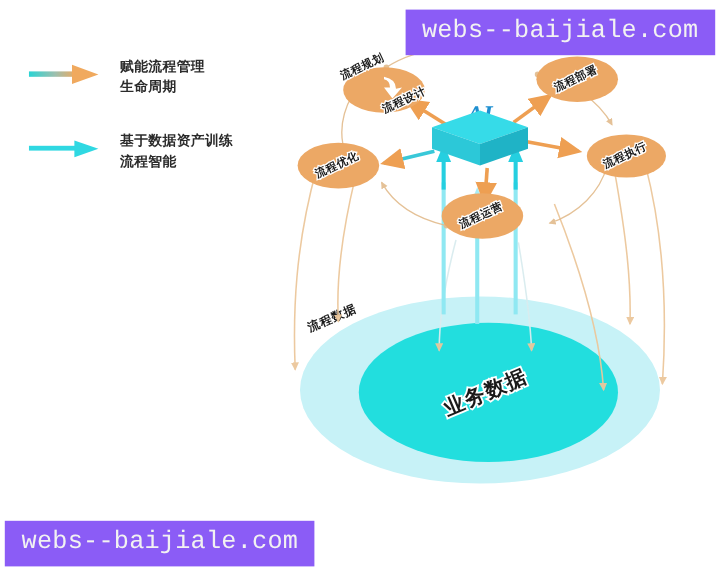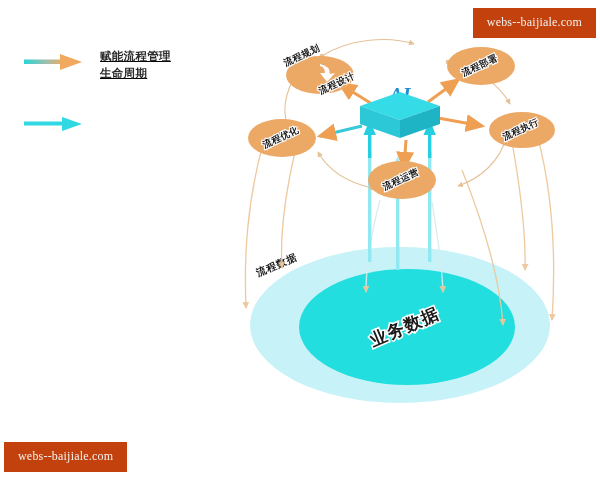--- a/index.html
+++ b/index.html
@@ -7,34 +7,34 @@
     width:600px;height:480px;
     background:#ffffff;
     font-family:"Liberation Sans","DejaVu Sans",sans-serif;
     position:relative;overflow:hidden;
   }
   #stage{position:absolute;inset:0;width:600px;height:480px;}
 
   
   .watermark{
     position:absolute;
-    background:#c2410c;
+    background:#8b5cf6;
     color:#f2f2f2;
-    font-size:12px;
+    font-size:21px;
     letter-spacing:.2px;
     padding:7px 14px 8px 14px;
     white-space:nowrap;
-    font-family:Liberation Serif, serif;
+    font-family:Liberation Mono, monospace;
   }
   #wm-top{top:8px;right:4px;}
   #wm-bottom{left:4px;bottom:8px;}
 
   
   #legend{position:absolute;left:24px;top:48px;width:210px;}
-  .legend-row{display:flex;align-items:flex-start;margin-bottom:28px;text-decoration:underline;}
+  .legend-row{display:flex;align-items:flex-start;margin-bottom:28px;}
   .legend-arrow{width:62px;height:22px;flex:0 0 62px;margin-top:3px;}
   .legend-text{
     font-size:11.5px;line-height:17px;color:#2b2b2b;font-weight:bold;
     margin-left:14px;white-space:pre-line;letter-spacing:.3px;
   }
 
   
   #diagram{position:absolute;left:200px;top:20px;width:400px;height:440px;}
 
   .node-label{
@@ -80,20 +80,22 @@
       <div class="legend-text">赋能流程管理
 生命周期</div>
     </div>
 
 
     <div class="legend-row">
       <svg class="legend-arrow" viewBox="0 0 62 22">
         <rect x="0" y="8.5" width="42" height="4" fill="#2fd8e2"></rect>
         <polygon points="38,4 58,11 38,18" fill="#2fd8e2"></polygon>
       </svg>
+      <div class="legend-text">基于数据资产训练
+流程智能</div>
     </div>
   </div>
 
   <svg id="diagram" viewBox="0 0 400 440">
     <defs>
       <marker id="mk-orange" markerWidth="7" markerHeight="7" refX="5.4" refY="3" orient="auto">
         <path d="M0,0 L6.5,3 L0,6 Z" fill="#ee9f52"></path>
       </marker>
       <marker id="mk-arc" markerWidth="6" markerHeight="6" refX="4.6" refY="2.6" orient="auto">
         <path d="M0,0 L5.4,2.6 L0,5.2 Z" fill="#e2bb8c"></path>

